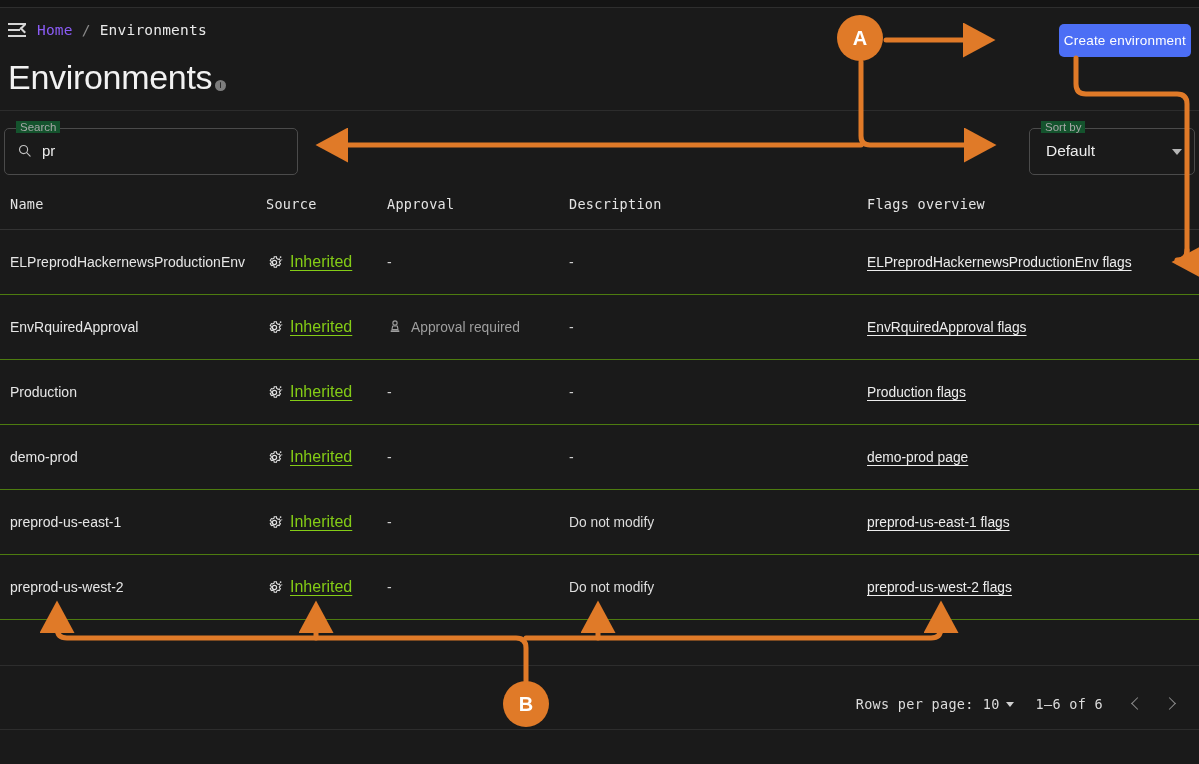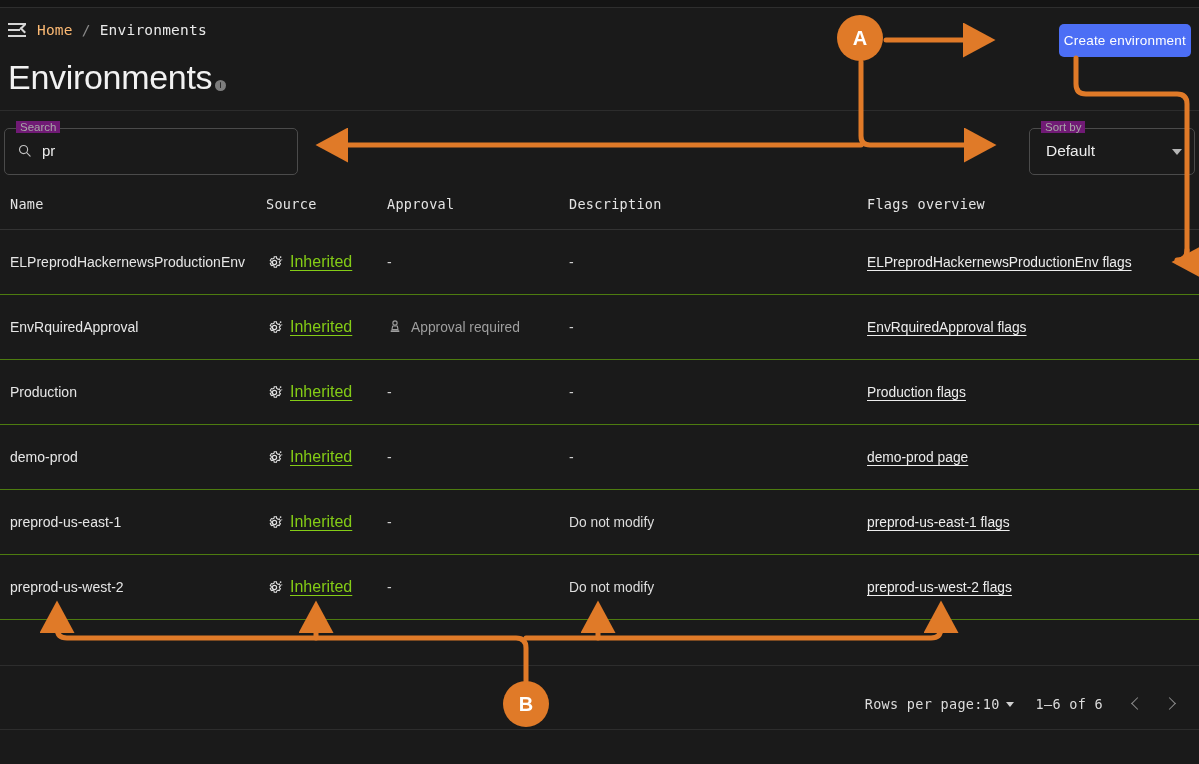--- a/index.html
+++ b/index.html
@@ -31,21 +31,21 @@
     position: absolute; left: 0; height: 2px; background: #d6d6d6; display: block;
   }
   .menu-icon i:nth-child(1){ top: 1px; width: 18px; }
   .menu-icon i:nth-child(2){ top: 7px; width: 12px; }
   .menu-icon i:nth-child(3){ top: 13px; width: 18px; }
   .menu-icon .chev {
     position:absolute; right: 0px; top: 3px; width: 7px; height: 7px;
     border-left: 2px solid #d6d6d6; border-bottom: 2px solid #d6d6d6;
     transform: rotate(45deg); background: none;
   }
-  .bc-home { color: #fdba74; text-align: center; }
+  .bc-home { color: #8b5cf6; text-align: center; }
   .bc-sep  { color: #8a8a8a; }
   .bc-cur  { color: #e9e9e9; }
 
   
   .page-title {
     position: absolute; left: 8px; top: 58px;
     font-size: 34px; font-weight: 400; color: #f2f2f2;
     letter-spacing: -0.3px;
     display: flex; align-items: flex-end; gap: 3px;
   }
@@ -77,21 +77,21 @@
   }
 
   
   .tf {
     position: absolute; height: 47px;
     border: 1px solid #4b4b4b; border-radius: 5px;
     background: transparent;
   }
   .tf .legend {
     position: absolute; left: 11px; top: -8px;
-    background: #701a75; padding: 0 4px;
+    background: #14532d; padding: 0 4px;
     font-size: 11.5px; color: #a7a7a7;
     font-family: "Liberation Sans", sans-serif;
   }
   .search-field { left: 4px; top: 128px; width: 294px; }
   .search-icon {
     position: absolute; left: 12px; top: 14px;
     width: 15px; height: 15px;
   }
   .search-value {
     position: absolute; left: 37px; top: 13px;
@@ -153,21 +153,21 @@
   .pagination {
     position: absolute; left: 0; top: 678px; width: 1199px; height: 52px;
     border-bottom: 1px solid #2d2d2d;
   }
   .pg-inner {
     position: absolute; right: 16px; top: 0; height: 52px;
     display: flex; align-items: center; gap: 22px;
     font-family: "DejaVu Sans Mono", monospace;
     font-size: 13.5px; color: #dcdcdc; letter-spacing: .3px;
   }
-  .rpp { display: flex; align-items: flex-start; }
+  .rpp { display: flex; align-items: flex-start; gap: 9px; }
   .rpp-val { display: flex; align-items: center; gap: 6px; cursor: pointer; }
   .caret-sm {
     width: 0; height: 0;
     border-left: 4.5px solid transparent;
     border-right: 4.5px solid transparent;
     border-top: 5px solid #cfcfcf;
   }
   .pg-nav { display: flex; align-items: center; gap: 14px; }
   .chevbtn { width: 22px; height: 22px; position: relative; cursor: pointer; }
   .chevbtn::before {

